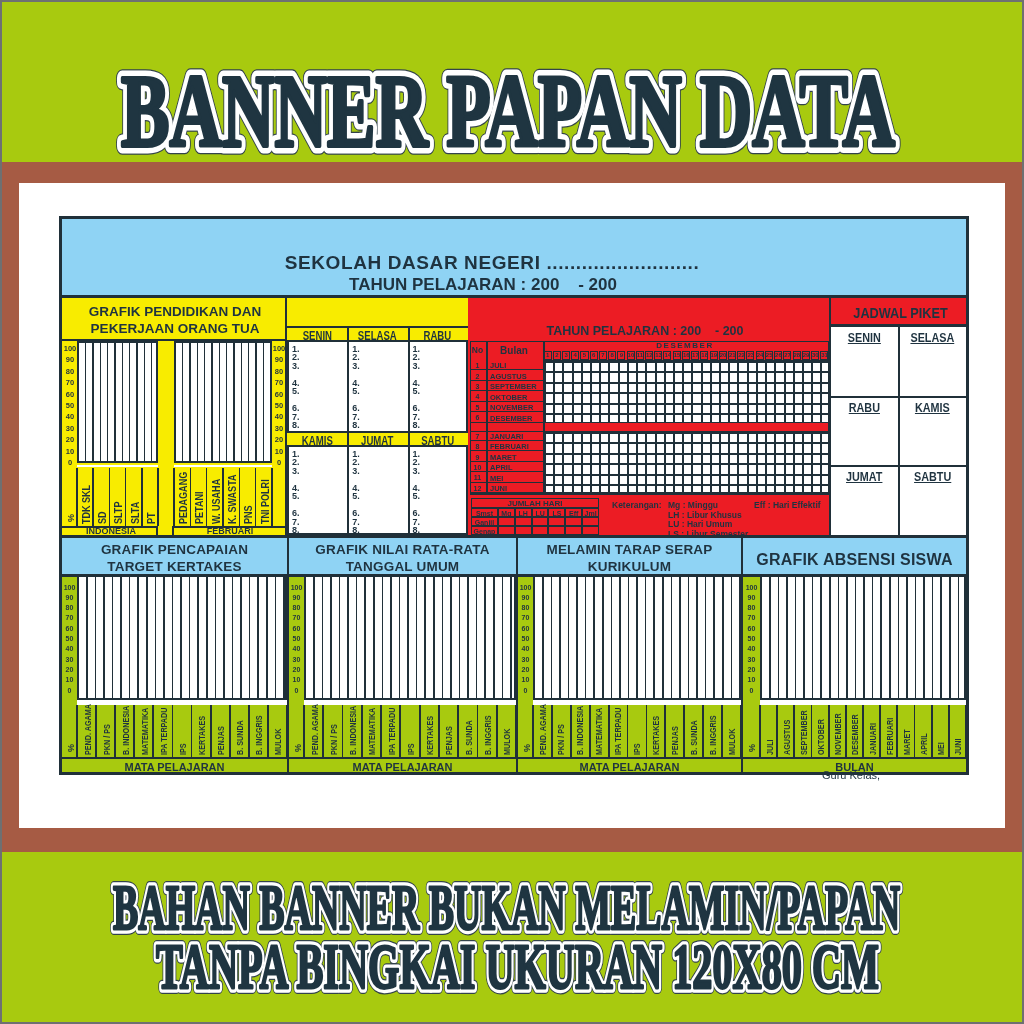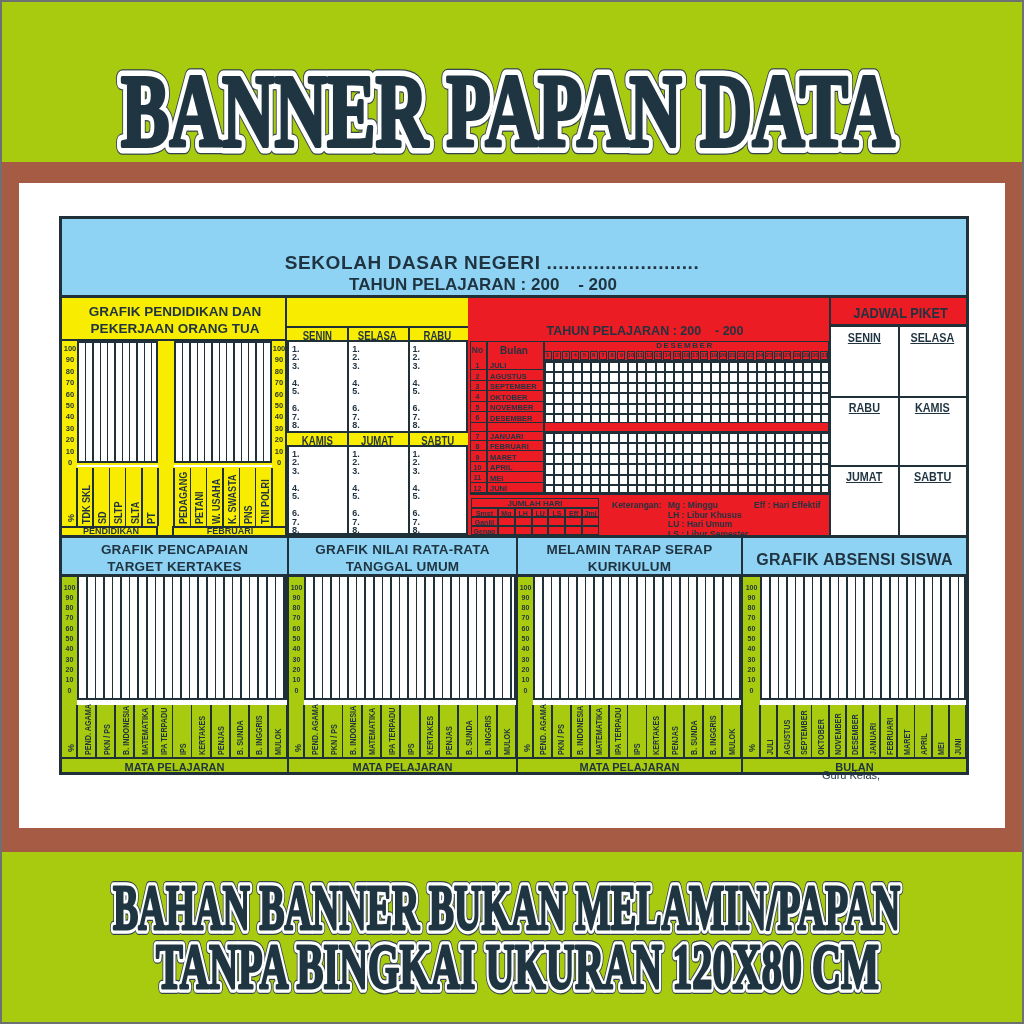--- a/index.html
+++ b/index.html
@@ -67,21 +67,21 @@
 <div style="position:absolute;left:252.86666666666665px;top:466px;width:1.6px;height:58px;background:#203039;"></div>
 <div style="position:absolute;left:269.2px;top:466px;width:1.6px;height:58px;background:#203039;"></div>
 <div style="position:absolute;left:174.0px;top:522px;width:64px;height:13.333333333333332px;overflow:hidden;transform-origin:0 0;transform:rotate(-90deg) scaleX(0.86);display:flex;align-items:center;font-weight:bold;font-size:10.5px;color:#1f3340;white-space:nowrap;padding-left:0px;">PEDAGANG</div>
 <div style="position:absolute;left:190.33333333333334px;top:522px;width:64px;height:13.333333333333332px;overflow:hidden;transform-origin:0 0;transform:rotate(-90deg) scaleX(0.86);display:flex;align-items:center;font-weight:bold;font-size:10.5px;color:#1f3340;white-space:nowrap;padding-left:0px;">PETANI</div>
 <div style="position:absolute;left:206.66666666666666px;top:522px;width:64px;height:13.333333333333332px;overflow:hidden;transform-origin:0 0;transform:rotate(-90deg) scaleX(0.86);display:flex;align-items:center;font-weight:bold;font-size:10.5px;color:#1f3340;white-space:nowrap;padding-left:0px;">W. USAHA</div>
 <div style="position:absolute;left:223.0px;top:522px;width:64px;height:13.333333333333332px;overflow:hidden;transform-origin:0 0;transform:rotate(-90deg) scaleX(0.86);display:flex;align-items:center;font-weight:bold;font-size:10.5px;color:#1f3340;white-space:nowrap;padding-left:0px;">K. SWASTA</div>
 <div style="position:absolute;left:239.33333333333331px;top:522px;width:64px;height:13.333333333333332px;overflow:hidden;transform-origin:0 0;transform:rotate(-90deg) scaleX(0.86);display:flex;align-items:center;font-weight:bold;font-size:10.5px;color:#1f3340;white-space:nowrap;padding-left:0px;">PNS</div>
 <div style="position:absolute;left:255.66666666666666px;top:522px;width:64px;height:13.333333333333332px;overflow:hidden;transform-origin:0 0;transform:rotate(-90deg) scaleX(0.86);display:flex;align-items:center;font-weight:bold;font-size:10.5px;color:#1f3340;white-space:nowrap;padding-left:0px;">TNI POLRI</div>
 <div style="position:absolute;left:63px;top:520px;width:200px;height:12px;overflow:hidden;transform-origin:0 0;transform:rotate(-90deg) scaleX(1.0);display:flex;align-items:center;font-weight:bold;font-size:9px;color:#1f3340;white-space:nowrap;padding-left:0px;">%</div>
 <div style="position:absolute;left:60px;top:524px;width:96px;height:9px;border-top:2px solid #203039;border-right:2px solid #203039;"></div>
-<div style="position:absolute;left:109px;top:525px;transform:translateX(-50%);white-space:nowrap;font-weight:bold;font-size:9px;line-height:1;color:#1f3340;">PENDIDIKAN</div>
+<div style="position:absolute;left:109px;top:525px;transform:translateX(-50%);white-space:nowrap;font-weight:bold;font-size:9px;line-height:1;color:#1f3340;">INDONESIA</div>
 <div style="position:absolute;left:170px;top:524px;width:115px;height:9px;border-top:2px solid #203039;border-left:2px solid #203039;"></div>
 <div style="position:absolute;left:228px;top:525px;transform:translateX(-50%);white-space:nowrap;font-weight:bold;font-size:9px;line-height:1;color:#1f3340;">FEBRUARI</div>
 <div style="position:absolute;left:285px;top:296px;width:181px;height:237px;background:#f8ec00;"></div>
 <div style="position:absolute;left:285px;top:324px;width:181px;height:16px;border-top:2px solid #203039;border-bottom:2px solid #203039;"></div>
 <div style="position:absolute;left:345.3px;top:324px;width:2px;height:16px;background:#203039;"></div>
 <div style="position:absolute;left:405.6px;top:324px;width:2px;height:16px;background:#203039;"></div>
 <div style="position:absolute;left:65.14999999999998px;top:328px;width:500px;text-align:center;font-weight:bold;font-size:12px;line-height:1;color:#1f3340;"><span style="display:inline-block;transform:scaleX(0.8);white-space:nowrap;">SENIN</span></div>
 <div style="position:absolute;left:125.45000000000005px;top:328px;width:500px;text-align:center;font-weight:bold;font-size:12px;line-height:1;color:#1f3340;"><span style="display:inline-block;transform:scaleX(0.8);white-space:nowrap;">SELASA</span></div>
 <div style="position:absolute;left:185.8px;top:328px;width:500px;text-align:center;font-weight:bold;font-size:12px;line-height:1;color:#1f3340;"><span style="display:inline-block;transform:scaleX(0.8);white-space:nowrap;">RABU</span></div>
 <div style="position:absolute;left:285px;top:338px;width:62.30000000000001px;height:93px;background:#fff;border:2px solid #203039;"></div>

